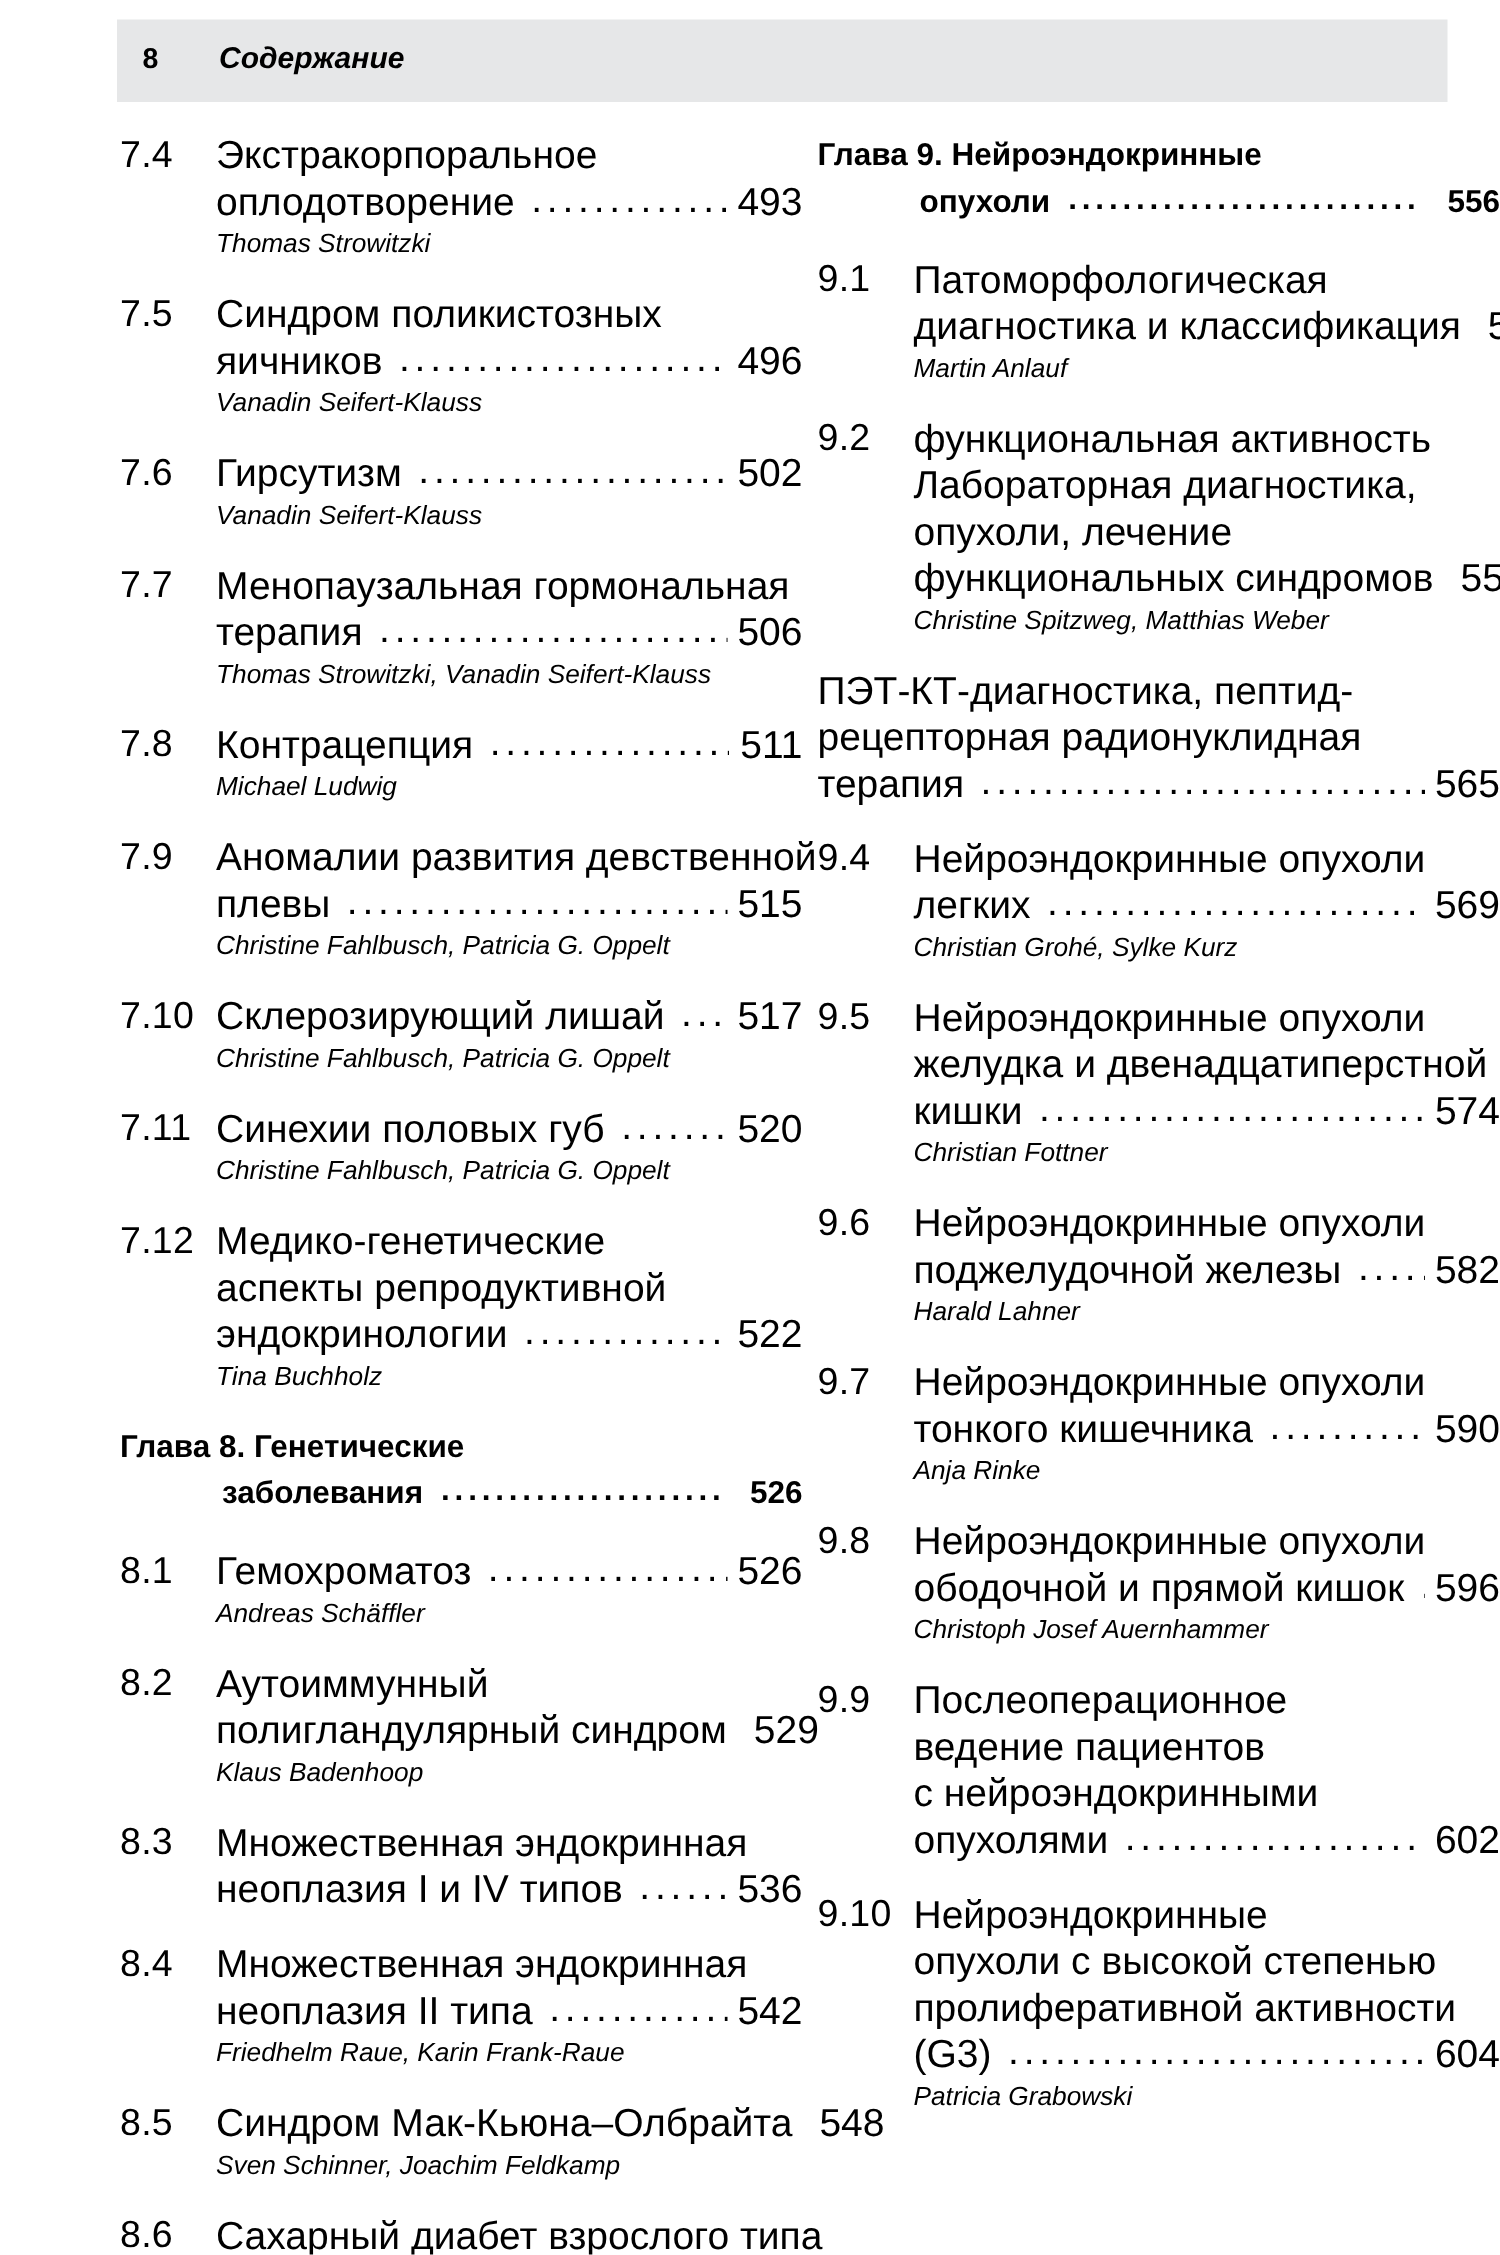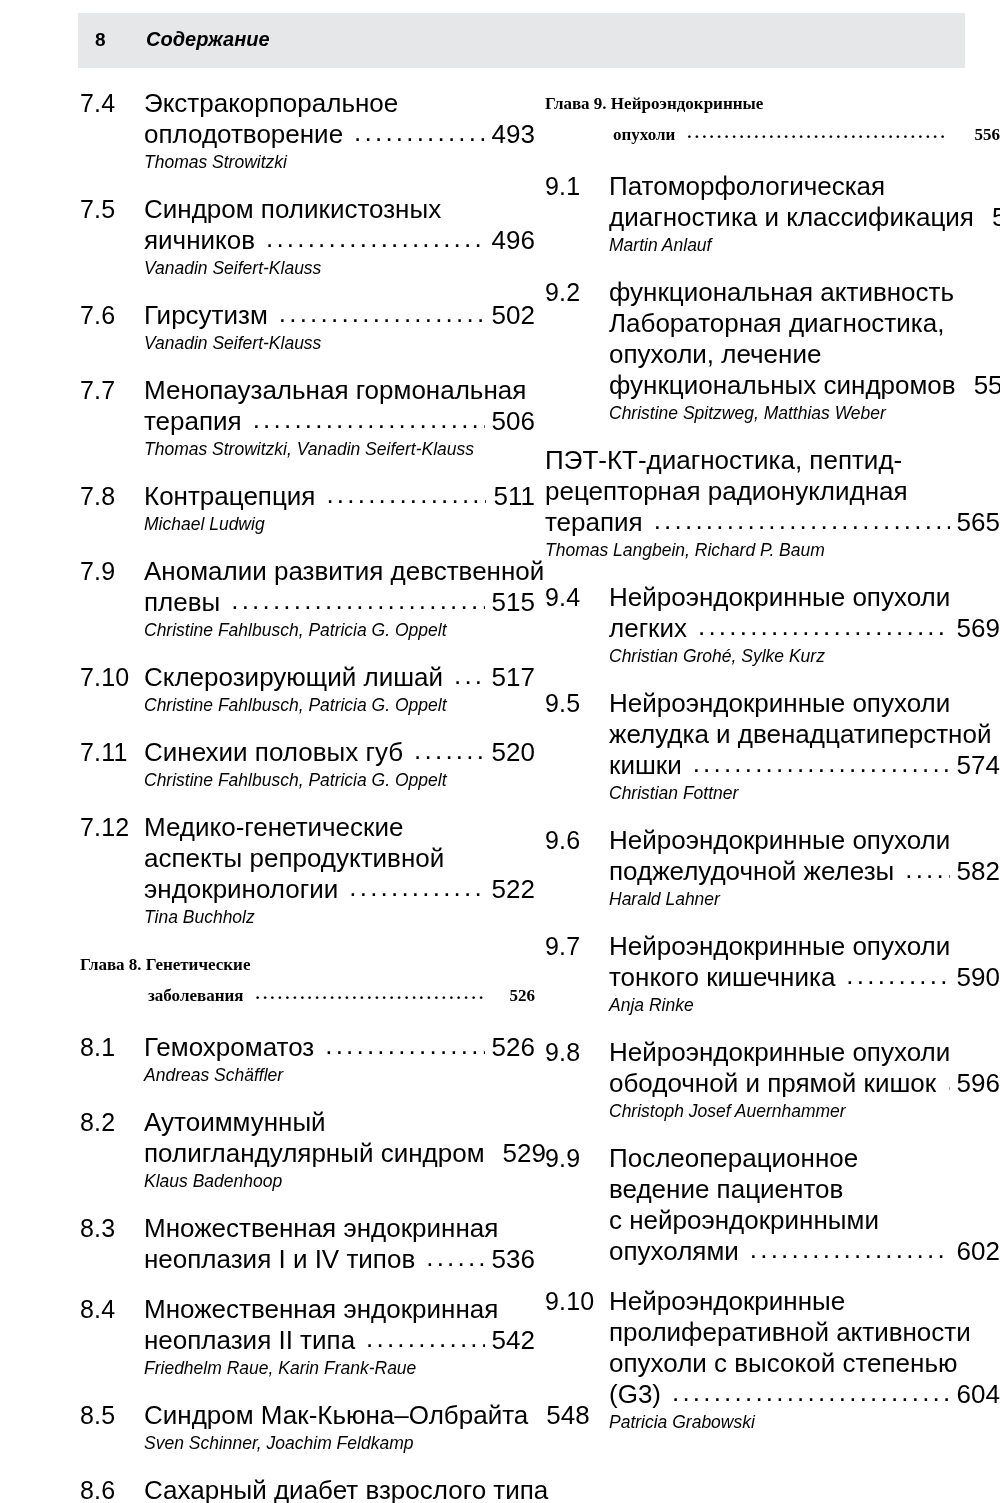--- a/index.html
+++ b/index.html
@@ -58,23 +58,22 @@
     width: 455px;
     position: relative;
   }
   .col-left  { margin-left: 80px; }
   .col-right { margin-left: 10px; }
 
   
   .chapter {
     margin-bottom: 21px;
     font-weight: 700;
-    font-size: 17px;
+    font-size: 21px;
     line-height: 31px;
-    font-family: Liberation Serif, serif;
   }
   .chapter .ch-line1 {
     display: block;
     white-space: nowrap;
   }
   .chapter .ch-line2 {
     display: flex;
     align-items: center;
     margin-left: 68px;
     width: 387px;
@@ -406,21 +405,20 @@
               <span class="txt">ПЭТ-КТ-диагностика, пептид-</span>
             </div>
             <div class="title-line">
               <span class="txt">рецепторная радионуклидная</span>
             </div>
             <div class="title-line">
               <span class="txt">терапия</span>
               <span class="leader">................................................................................</span>
               <span class="pg">565</span>
             </div>
-            <div class="authors">Thomas Langbein, Richard P. Baum</div>
           </div>
         </div>
         <div class="entry">
           <div class="num">9.4</div>
           <div class="body">
             <div class="title-line">
               <span class="txt">Нейроэндокринные опухоли</span>
             </div>
             <div class="title-line">
               <span class="txt">легких</span>
@@ -508,24 +506,24 @@
             </div>
           </div>
         </div>
         <div class="entry">
           <div class="num">9.10</div>
           <div class="body">
             <div class="title-line">
               <span class="txt">Нейроэндокринные</span>
             </div>
             <div class="title-line">
+              <span class="txt">опухоли с высокой степенью</span>
+            </div>
+            <div class="title-line">
               <span class="txt">пролиферативной активности</span>
-            </div>
-            <div class="title-line">
-              <span class="txt">опухоли с высокой степенью</span>
             </div>
             <div class="title-line">
               <span class="txt">(G3)</span>
               <span class="leader">................................................................................</span>
               <span class="pg">604</span>
             </div>
             <div class="authors">Patricia Grabowski</div>
           </div>
         </div>
       </div>

